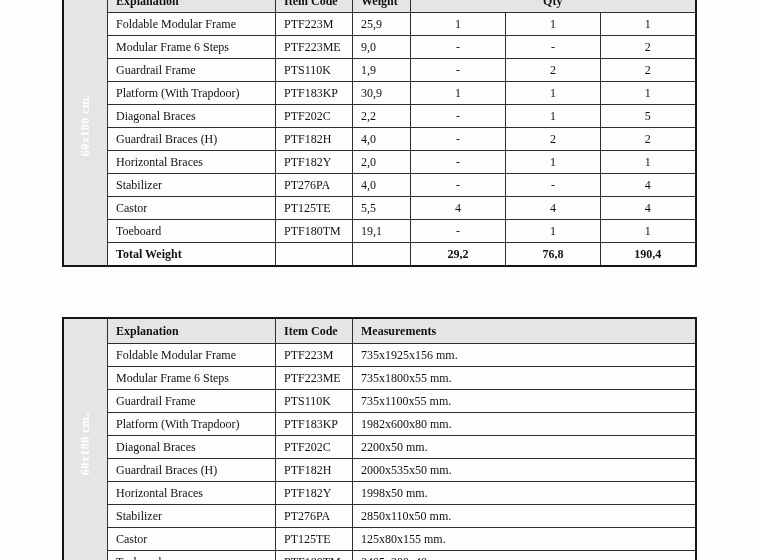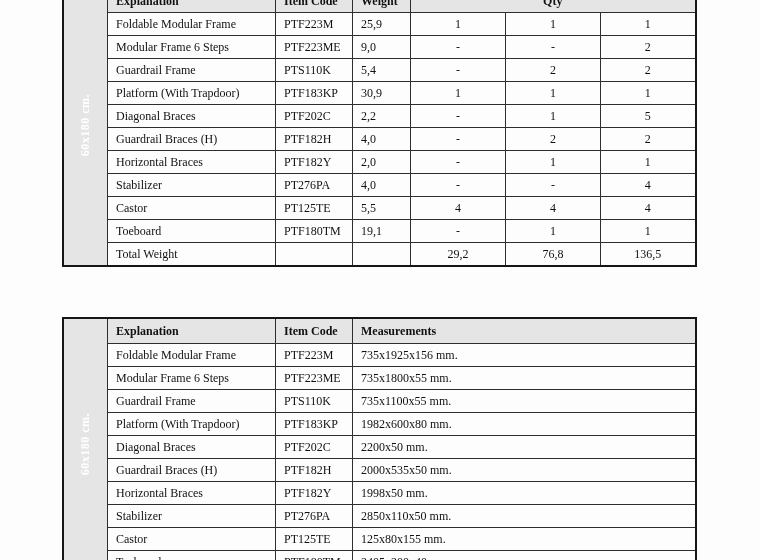--- a/index.html
+++ b/index.html
@@ -49,21 +49,21 @@
     display:inline-block;
     writing-mode:vertical-rl;
     transform:rotate(180deg);
     color:var(--side-label,#ffffff);
     font-weight:bold;
     font-size:12px;
     letter-spacing:0.5px;
     white-space:nowrap;
   }
   td.c{text-align:center;padding:0;}
-  tr.total td{font-weight:normal;margin-left:35px;}
+  tr.total td{font-weight:bold;margin-left:35px;}
 </style>
 </head>
 <body>
 
 <div id="canvas">
 
   <div class="tblwrap" id="t1wrap">
     <table id="table1">
       <colgroup>
         <col style="width:43px">
@@ -97,21 +97,21 @@
             <td>Modular Frame 6 Steps</td>
             <td>PTF223ME</td>
             <td>9,0</td>
             <td class="c">-</td>
             <td class="c">-</td>
             <td class="c">2</td>
           </tr>
           <tr>
             <td>Guardrail Frame</td>
             <td>PTS110K</td>
-            <td>5,4</td>
+            <td>1,9</td>
             <td class="c">-</td>
             <td class="c">2</td>
             <td class="c">2</td>
           </tr>
           <tr>
             <td>Platform (With Trapdoor)</td>
             <td>PTF183KP</td>
             <td>30,9</td>
             <td class="c">1</td>
             <td class="c">1</td>
@@ -164,21 +164,21 @@
             <td class="c">-</td>
             <td class="c">1</td>
             <td class="c">1</td>
           </tr>
           <tr class="total">
             <td>Total Weight</td>
             <td></td>
             <td></td>
             <td class="c">29,2</td>
             <td class="c">76,8</td>
-            <td class="c">136,5</td>
+            <td class="c">190,4</td>
           </tr>
         </tbody>
     </table>
   </div>
 
   <div class="tblwrap" id="t2wrap">
     <table id="table2">
       <colgroup>
         <col style="width:43px">
           <col style="width:168px">

